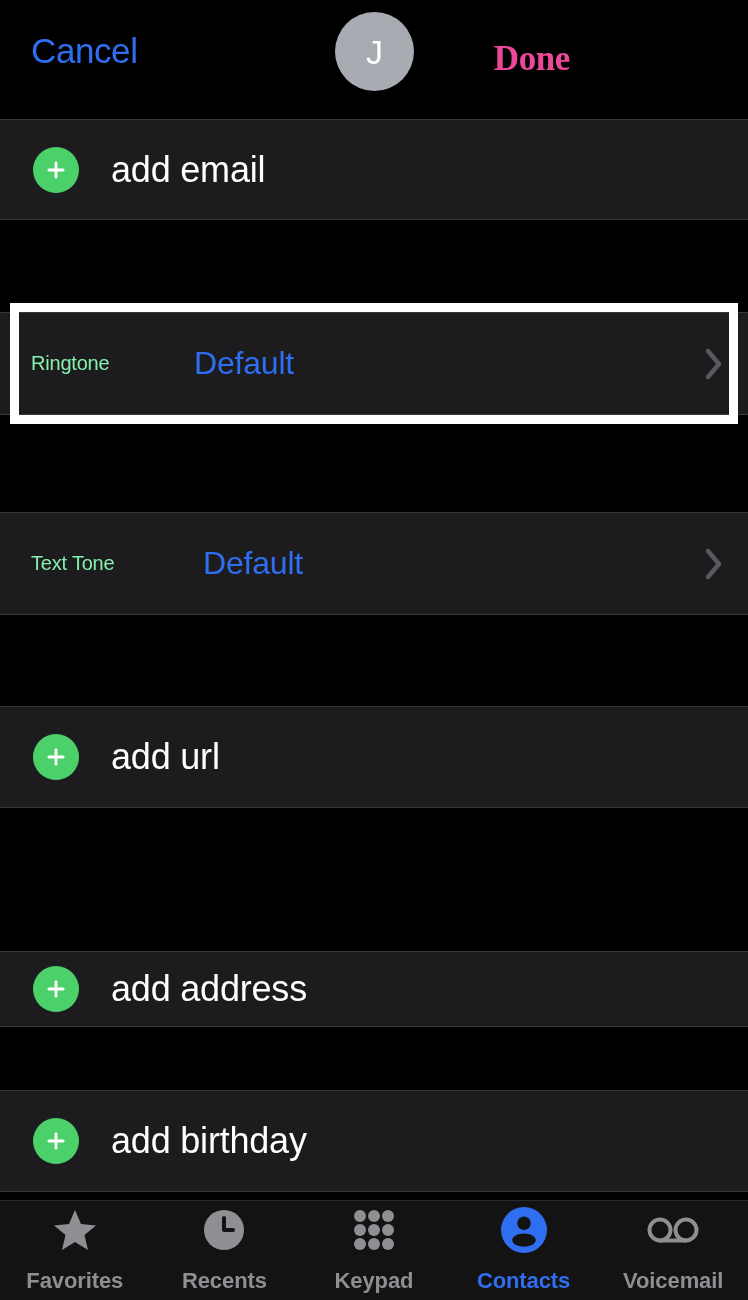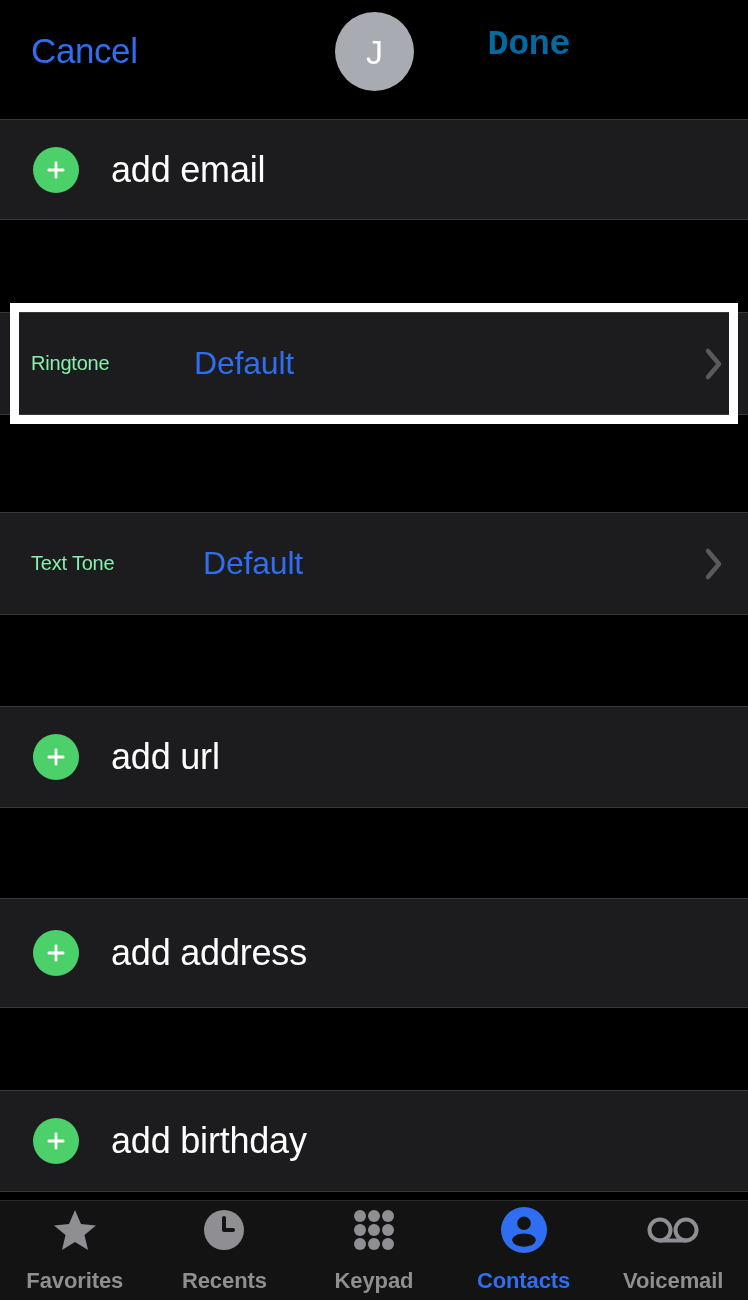--- a/index.html
+++ b/index.html
@@ -23,25 +23,25 @@
   }
   .nav-cancel {
     position:absolute; left:31px; top:30px;
     font-size:35px; color:#2f6ef0;
     letter-spacing:-0.4px; line-height:42px;
     background:none; border:none; padding:0;
     font-family:"Liberation Sans", sans-serif;
     cursor:pointer;
   }
   .nav-done {
-    position:absolute; right:26px; top:24px;
-    font-size:35px; color:#0369a1; font-weight:bold;
+    position:absolute; right:26px; top:38px;
+    font-size:35px; color:#ec4899; font-weight:bold;
     letter-spacing:-0.4px; line-height:42px;
     background:none; border:none; padding:0;
-    font-family:Liberation Mono, monospace;
+    font-family:Liberation Serif, serif;
     cursor:default;
   }
   .avatar {
     position:absolute; left:335px; top:12px;
     width:79px; height:79px; border-radius:50%;
     background:#a8abb2;
     display:flex; align-items:center; justify-content:center;
   }
   .avatar-initial {
     color:#fff; font-size:34px; line-height:34px;
@@ -179,21 +179,21 @@
         <div class="row-sep-top"></div>
         <div class="row-sep-bottom"></div>
         <div class="plus-badge">
           <svg width="24" height="24" viewBox="0 0 24 24">
             <rect x="10.6" y="3.6" width="2.8" height="16.8" rx="1.2" fill="#fff"></rect>
             <rect x="3.6" y="10.6" width="16.8" height="2.8" rx="1.2" fill="#fff"></rect>
           </svg>
         </div>
         <span class="add-label">add url</span>
       </div>
-      <div class="row" style="top: 898px; height: 110px;">
+      <div class="row" style="top: 951px; height: 76px;">
         <div class="row-sep-top"></div>
         <div class="row-sep-bottom"></div>
         <div class="plus-badge">
           <svg width="24" height="24" viewBox="0 0 24 24">
             <rect x="10.6" y="3.6" width="2.8" height="16.8" rx="1.2" fill="#fff"></rect>
             <rect x="3.6" y="10.6" width="16.8" height="2.8" rx="1.2" fill="#fff"></rect>
           </svg>
         </div>
         <span class="add-label">add address</span>
       </div>

